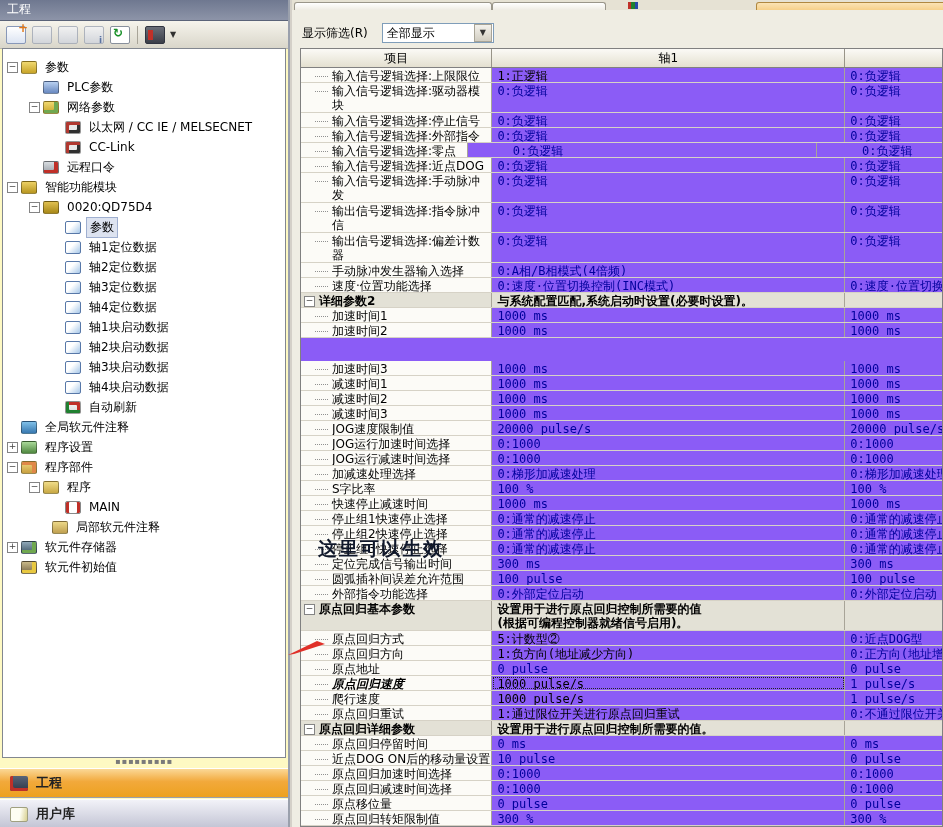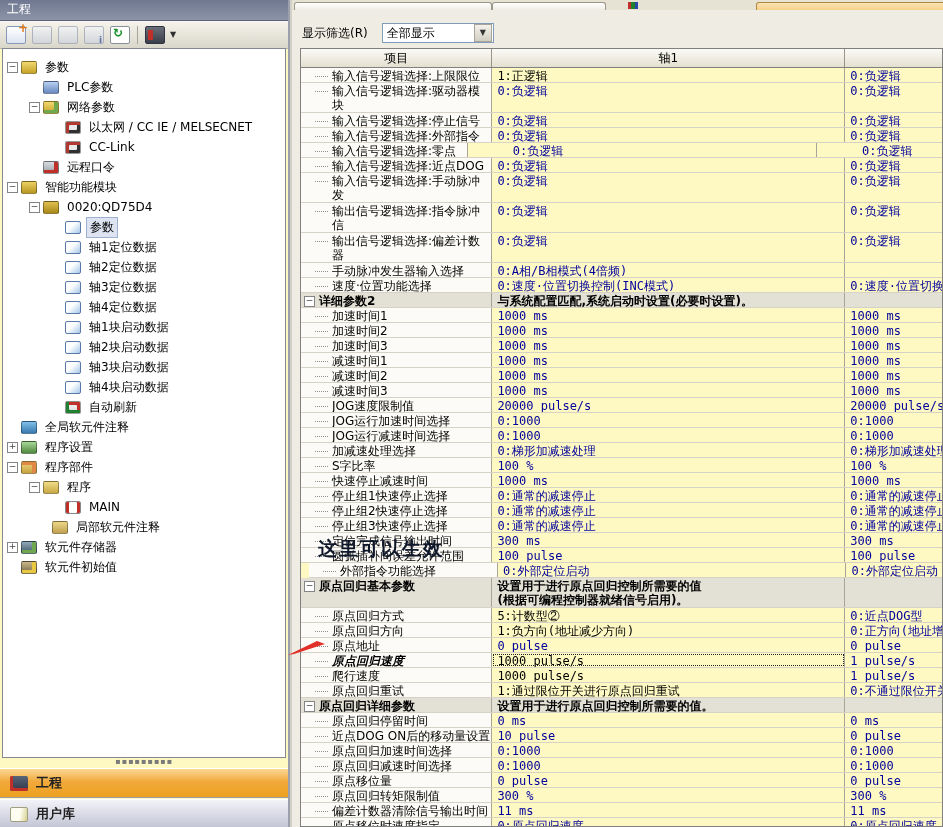--- a/index.html
+++ b/index.html
@@ -59,21 +59,21 @@
   #tabstrip{position:absolute;left:0;top:0;width:651px;height:10px;background:#e6e2d4;overflow:hidden;}
   .tabfrag{position:absolute;top:2px;height:10px;background:linear-gradient(#ffffff,#e8e4d8);border:1px solid #9a968a;border-bottom:none;border-radius:3px 3px 0 0;}
   .tabfrag.active{background:linear-gradient(#fbe3b4,#f4c878);border-color:#b08840;}
   .tabdot{position:absolute;top:2px;width:10px;height:7px;background:linear-gradient(90deg,#c03028 33%,#208030 33%,66%,#2848a8 66%);}
   #filter-row{position:absolute;left:10px;top:22px;height:22px;display:flex;align-items:center;font-size:12px;color:#000;}
   #filter-label{margin-right:14px;}
   #filter-select{width:112px;height:20px;background:#fff;border:1px solid #7f9db9;display:flex;align-items:center;box-sizing:border-box;}
   #filter-value{flex:1;padding-left:4px;font-size:12px;}
   #filter-arrow{width:16px;height:16px;margin-right:1px;background:linear-gradient(#f4f2ec,#d2cec2);border:1px solid #a8a496;font-size:8px;line-height:15px;text-align:center;color:#333;}
 
-  #param-table{position:absolute;left:8px;top:48px;width:643px;height:779px;border:1px solid #808080;box-sizing:border-box;background:#fef9c3;overflow:hidden;}
+  #param-table{position:absolute;left:8px;top:48px;width:643px;height:779px;border:1px solid #808080;box-sizing:border-box;background:#8b5cf6;overflow:hidden;}
   #thead{display:flex;height:18px;background:#ece9d8;border-bottom:1px solid #808080;font-size:12px;color:#000;}
   .hcell{display:flex;align-items:center;justify-content:center;border-right:1px solid #989488;box-sizing:border-box;background:linear-gradient(#fbfaf6,#e4e0d0);}
   .trow{display:flex;border-bottom:1px solid #d6d2c6;box-sizing:border-box;}
   .trow.sect{background:#e3e1d6;}
   .cell{box-sizing:border-box;overflow:hidden;font-size:12px;line-height:14px;white-space:pre-line;}
   .c-label{width:192px;border-right:1px solid #a8a498;color:#000;display:flex;align-items:flex-start;padding-top:1px;background:#fcfbf7;}
   .trow.sect .c-label{background:inherit;}
   .conn{display:inline-block;width:13px;border-top:1px dotted #909090;margin:7px 4px 0 14px;flex:none;}
   .ilabel{display:inline-block;}
   .ilabel.em{font-weight:bold;font-style:italic;}
@@ -336,21 +336,21 @@
           <div class="trow" style="height: 15px;">
             <div class="cell c-label"><span class="conn"></span><span class="ilabel">加速时间1</span></div>
             <div class="cell c-a1">1000 ms</div>
             <div class="cell c-a2">1000 ms</div>
           </div>
           <div class="trow" style="height: 15px;">
             <div class="cell c-label"><span class="conn"></span><span class="ilabel">加速时间2</span></div>
             <div class="cell c-a1">1000 ms</div>
             <div class="cell c-a2">1000 ms</div>
           </div>
-          <div class="trow" style="height: 15px;">
+          <div class="trow" style="height: 15px; margin-top: 23px;">
             <div class="cell c-label"><span class="conn"></span><span class="ilabel">加速时间3</span></div>
             <div class="cell c-a1">1000 ms</div>
             <div class="cell c-a2">1000 ms</div>
           </div>
           <div class="trow" style="height: 15px;">
             <div class="cell c-label"><span class="conn"></span><span class="ilabel">减速时间1</span></div>
             <div class="cell c-a1">1000 ms</div>
             <div class="cell c-a2">1000 ms</div>
           </div>
           <div class="trow" style="height: 15px;">
@@ -411,21 +411,21 @@
           <div class="trow" style="height: 15px;">
             <div class="cell c-label"><span class="conn"></span><span class="ilabel">定位完成信号输出时间</span></div>
             <div class="cell c-a1">300 ms</div>
             <div class="cell c-a2">300 ms</div>
           </div>
           <div class="trow" style="height: 15px;">
             <div class="cell c-label"><span class="conn"></span><span class="ilabel">圆弧插补间误差允许范围</span></div>
             <div class="cell c-a1">100 pulse</div>
             <div class="cell c-a2">100 pulse</div>
           </div>
-          <div class="trow" style="height: 15px; margin-left: 8px;">
+          <div class="trow" style="height: 15px;">
             <div class="cell c-label"><span class="conn"></span><span class="ilabel">外部指令功能选择</span></div>
             <div class="cell c-a1">0:外部定位启动</div>
             <div class="cell c-a2">0:外部定位启动</div>
           </div>
           <div class="trow sect" style="height: 30px;">
             <div class="cell c-label"><span class="expbox">−</span><span class="slabel">原点回归基本参数</span></div>
             <div class="cell c-a1 sdesc">设置用于进行原点回归控制所需要的值
 (根据可编程控制器就绪信号启用)。</div>
             <div class="cell c-a2 sdesc"></div>
           </div>

